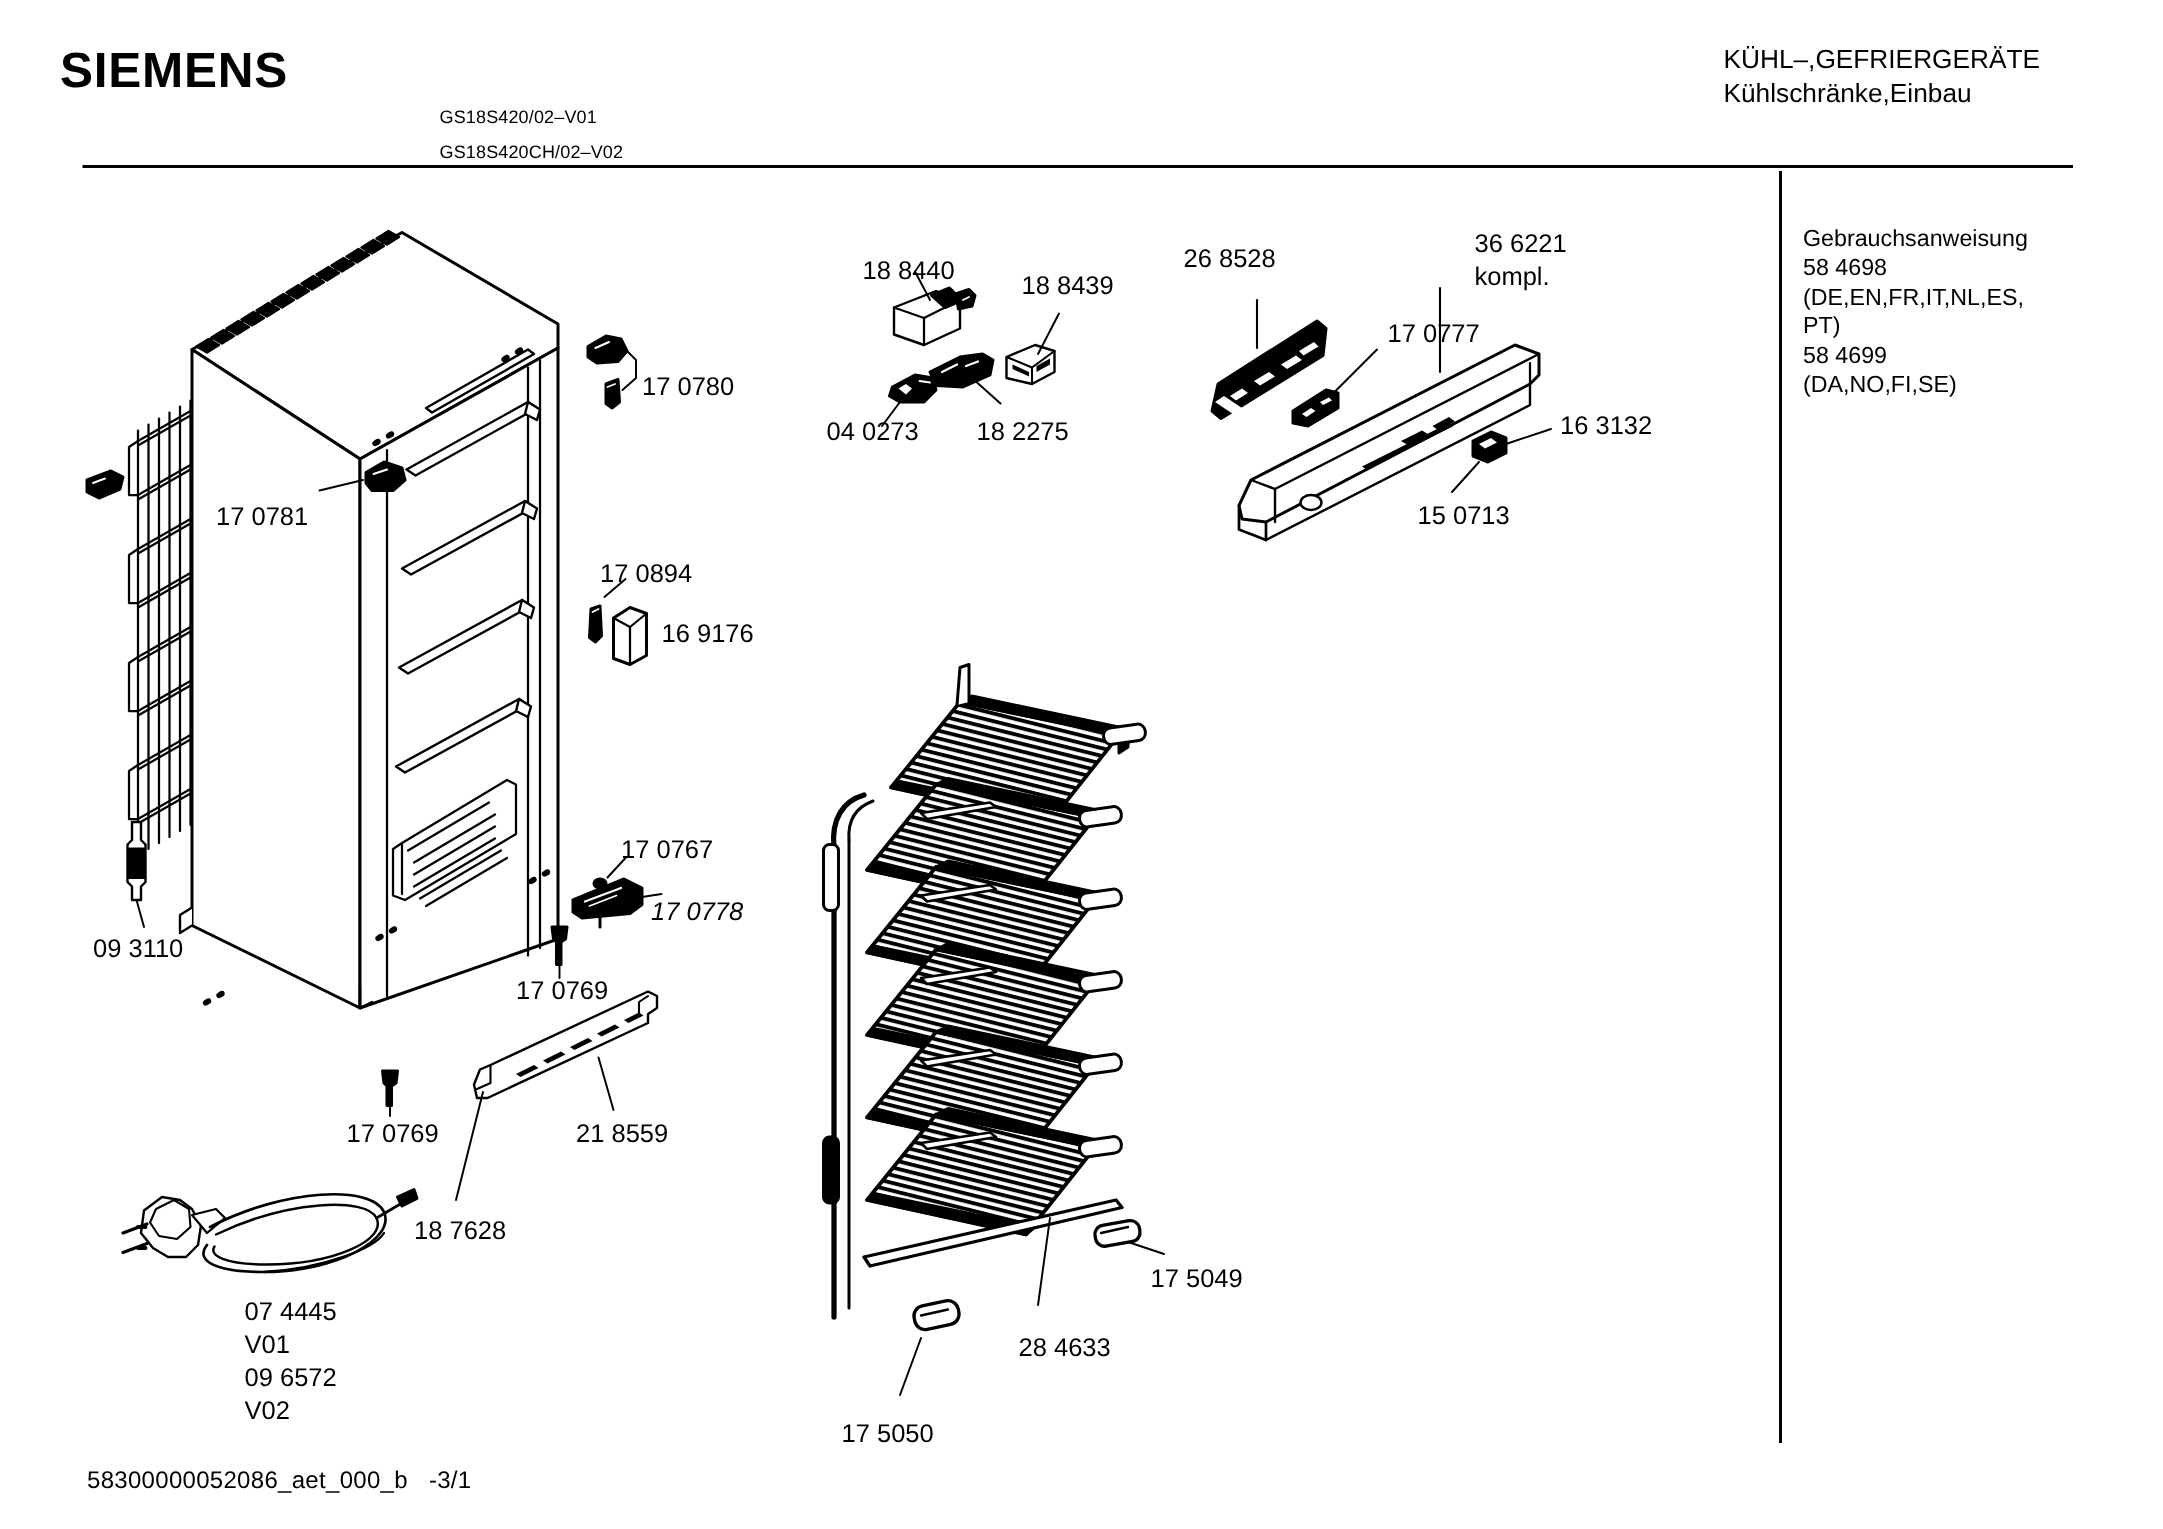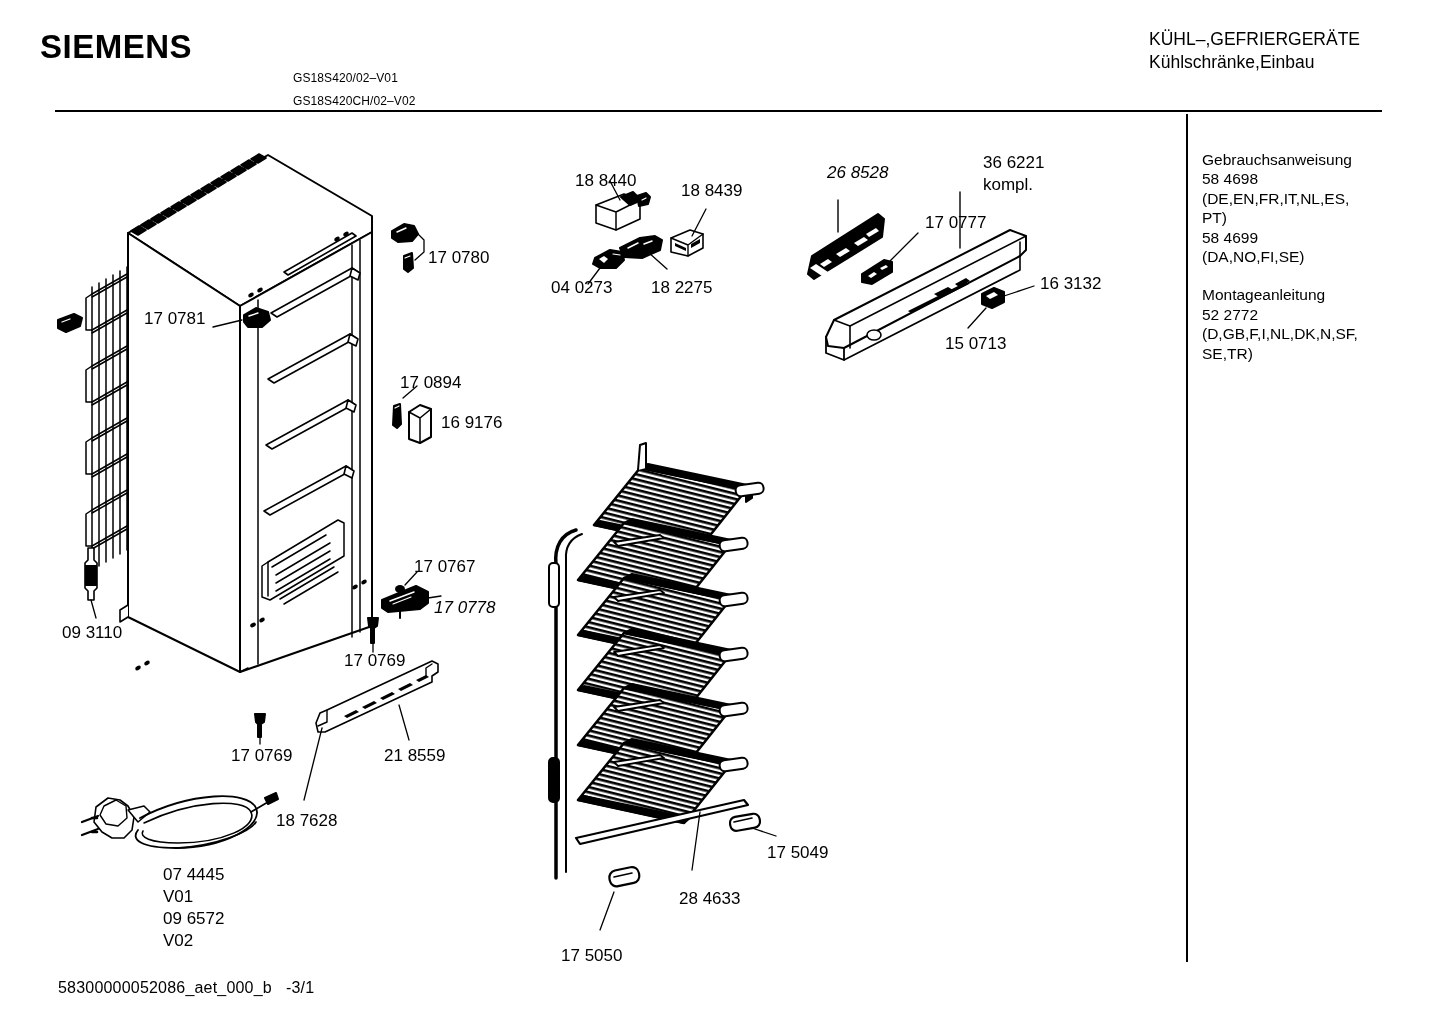--- a/index.html
+++ b/index.html
@@ -412,35 +412,35 @@
 
       <rect x="608" y="872" width="30" height="16" rx="7" transform="rotate(-12 608 872)" fill="#fff" stroke="#000" stroke-width="2.2"></rect>
       <path d="M614,877 L632,873" stroke-width="1.6"></path>
       <path d="M614,892 L600,930" stroke-width="1.3"></path>
 
     </g>
   </svg>
   </div>
 
   <div class="lbl" style="left:428px;  top:247px;">17 0780</div>
-  <div class="lbl" style="left:144px;  top:308px;text-align:right;">17 0781</div>
+  <div class="lbl" style="left:144px;  top:334px;text-align:right;">17 0781</div>
   <div class="lbl" style="left:400px;  top:372px;">17 0894</div>
   <div class="lbl" style="left:441px;  top:412px;">16 9176</div>
   <div class="lbl" style="left:62px;   top:622px;">09 3110</div>
   <div class="lbl" style="left:414px;  top:556px;">17 0767</div>
   <div class="lbl" style="left:434px;  top:597px;font-style:italic;">17 0778</div>
   <div class="lbl" style="left:344px; top:650px;">17 0769</div>
   <div class="lbl" style="left:231px; top:745px;">17 0769</div>
   <div class="lbl" style="left:276px;  top:810px;">18 7628</div>
   <div class="lbl" style="left:384px;  top:745px;">21 8559</div>
   <div class="lbl" style="left:575px;  top:170px;">18 8440</div>
   <div class="lbl" style="left:681px;  top:180px;">18 8439</div>
   <div class="lbl" style="left:551px;  top:277px;">04 0273</div>
   <div class="lbl" style="left:651px;  top:277px;">18 2275</div>
-  <div class="lbl" style="left:827px;  top:162px;font-style:italic;">26 8528</div>
+  <div class="lbl" style="left:789px;  top:162px;">26 8528</div>
   <div class="lbl" style="left:983px;  top:152px;">36 6221</div>
   <div class="lbl" style="left:983px; top:174px;">kompl.</div>
   <div class="lbl" style="left:925px;  top:212px;">17 0777</div>
   <div class="lbl" style="left:1040px; top:273px;">16 3132</div>
   <div class="lbl" style="left:945px;  top:333px;">15 0713</div>
   <div class="lbl" style="left:767px;  top:842px;">17 5049</div>
   <div class="lbl" style="left:679px;  top:888px;">28 4633</div>
   <div class="lbl" style="left:561px;  top:945px;">17 5050</div>
   <div class="lbl" style="left:163px;  top:864px;">07 4445</div>
   <div class="lbl" style="left:163px; top:886px;">V01</div>
@@ -451,26 +451,20 @@
 
     <div class="doc-group">
       <div class="doc-line">Gebrauchsanweisung</div>
       <div class="doc-line">58 4698</div>
       <div class="doc-line">(DE,EN,FR,IT,NL,ES,</div>
       <div class="doc-line">PT)</div>
       <div class="doc-line">58 4699</div>
       <div class="doc-line">(DA,NO,FI,SE)</div>
     </div>
 
-    <div class="doc-group">
-      <div class="doc-line">Montageanleitung</div>
-      <div class="doc-line">52 2772</div>
-      <div class="doc-line">(D,GB,F,I,NL,DK,N,SF,</div>
-      <div class="doc-line">SE,TR)</div>
-    </div>
 
 
 
   </div>
 
   <div class="footer">
     <span>58300000052086_aet_000_b</span><span class="page-no">-3/1</span>
   </div>
 
 </div>

